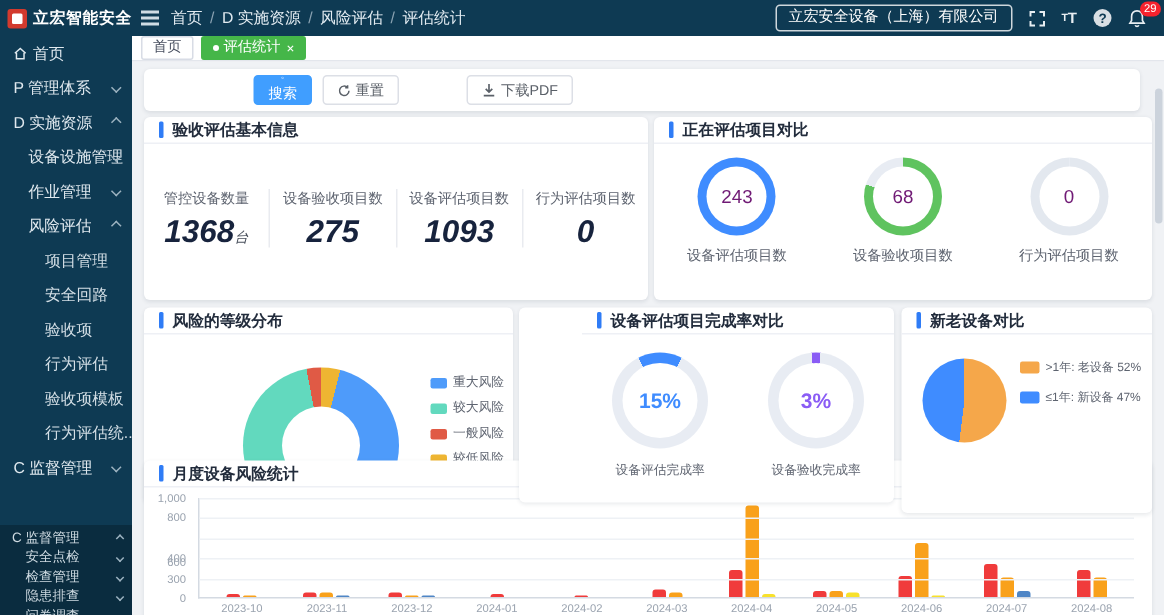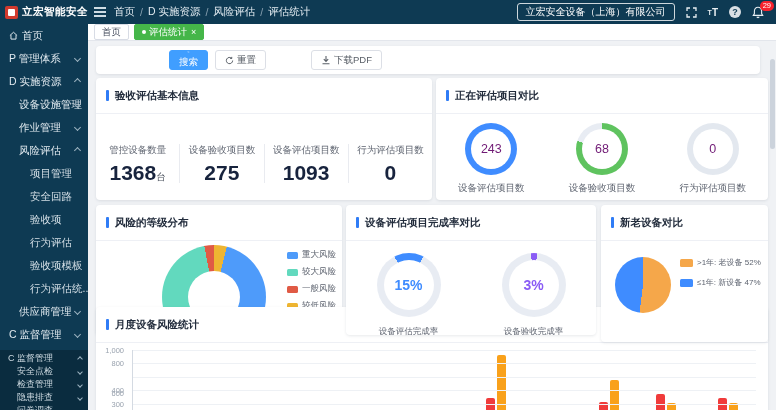--- a/index.html
+++ b/index.html
@@ -44,62 +44,62 @@
   
   .main { position:absolute; top:24px; left:88px; right:0; bottom:0; background:#f0f2f5; }
   .tabbar { height:17px; background:#fff; border-bottom:1px solid #e3e6ec; display:flex; align-items:center; gap:5px; padding-left:6px; }
   .tab { display:flex; align-items:center; gap:3px; font-size:9.5px; line-height:1; padding:2px 7px; border:1px solid #d8dce5; border-radius:2px; background:#fff; color:#495060; cursor:pointer; }
   .tab.active { background:#45b649; border-color:#45b649; color:#fff; }
   .tab-dot { width:4px; height:4px; border-radius:50%; background:#fff; }
   .tab-close { font-size:9px; line-height:1; margin-left:1px; cursor:pointer; }
   .content { position:absolute; top:17px; left:0; right:0; bottom:0; overflow:hidden; }
 
   .card { position:absolute; background:#fff; border-radius:4px; box-shadow:0 1px 3px rgba(15,35,60,.10); }
-  .card-head { display:flex; align-items:center; height:36px; padding:0 10px; border-bottom:1px solid #eef0f5;font-family:Liberation Mono, monospace; }
+  .card-head { display:flex; align-items:center; height:18px; padding:0 10px; border-bottom:1px solid #eef0f5;font-family:Liberation Mono, monospace; }
   .accent { width:3px; height:11px; background:#2f7cf6; border-radius:1px; margin-right:6px; flex:none; }
   .card-title { font-size:10.5px; font-weight:bold; color:#222c3c; white-space:nowrap; }
 
   
   .filter-card { left:8px; top:5px; width:664px; height:28px; display:flex; align-items:center; padding:0 10px; }
   .select { width:102px; height:20px; border:1px solid #dcdfe6; border-radius:3px; background:#fff; font-size:9.5px; color:#606266; display:flex; align-items:center; justify-content:space-between; padding:0 7px; cursor:pointer; }
   .select .chev { position:static; border-color:#b4bccc; }
   .btn { height:20px; display:inline-flex; align-items:center; gap:3px; font-size:9.5px; padding:0 9px; border:1px solid #dcdfe6; border-radius:3px; background:#fff; color:#5a6068; cursor:pointer; font-family:inherit; }
   .btn.primary { background:#409eff; border-color:#409eff; color:#fff;flex-direction:column; }
   .btn-search { margin-left:63px; }
   .btn-reset { margin-left:7px; }
   .btn-dl { margin-left:45px; }
 
   
   .card-a { left:8px; top:37px; width:336px; height:122px; }
   .stats { display:flex; align-items:center; height:98px; }
   .stat { flex:1; text-align:center; }
   .stat.with-div { border-right:1px solid #e9ebf0; }
   .stat-label { font-size:9.5px; color:#5e6470; margin-bottom:5px; }
-  .stat-value { font-size:21px; font-weight:bold; color:#17233d; line-height:1; }
+  .stat-value { font-size:21px; font-weight:bold; color:#17233d; line-height:1;font-style:italic; }
   .stat-unit { font-size:9.5px; font-weight:normal; color:#49505c; }
 
   
   .card-b { left:348px; top:37px; width:332px; height:122px; }
   .rings { display:flex; justify-content:space-around; align-items:flex-start; padding-top:9px; }
   .ring-col { text-align:center; }
   .ring { width:52px; height:52px; border-radius:50%; margin:0 auto; display:flex; align-items:center; justify-content:center; }
   .ring-hole { width:40px; height:40px; border-radius:50%; background:#fff; display:flex; align-items:center; justify-content:center; font-size:12.5px; font-weight:normal; color:#701a75; }
   .ring-label { font-size:9.5px; color:#5e6470; margin-top:7px; }
 
   
   .card-c { left:8px; top:164px; width:246px; height:130px; z-index:1; }
   .donut { position:absolute; left:66px; top:40px; width:104px; height:104px; border-radius:50%; }
   .donut-hole { position:absolute; left:26px; top:26px; width:52px; height:52px; border-radius:50%; background:#fff; }
   .legend-v { position:absolute; right:6px; top:44px; display:flex; flex-direction:column; gap:5px; }
   .legend-item { display:flex; align-items:center; gap:4px; cursor:pointer; }
   .legend-swatch { width:11px; height:7px; border-radius:1.5px; flex:none; }
   .legend-label { font-size:8.5px; color:#5e6470; white-space:nowrap; }
 
   
-  .card-d { left:258px; top:164px; width:250px; height:130px; z-index:3; }
+  .card-d { left:258px; top:164px; width:250px; height:130px; z-index:3;padding-left:42px; }
   .gauges { display:flex; justify-content:space-around; padding-top:12px; }
   .gauge-col { text-align:center; }
   .gauge { width:64px; height:64px; border-radius:50%; margin:0 auto; display:flex; align-items:center; justify-content:center; }
   .gauge-hole { width:50px; height:50px; border-radius:50%; background:#fff; display:flex; align-items:center; justify-content:center; font-size:14px; font-weight:bold; }
   .gauge-label { font-size:8.5px; color:#5e6470; margin-top:9px; }
 
   
   .card-e { left:513px; top:164px; width:167px; height:137px; z-index:3; }
   .pie-body { display:flex; align-items:flex-start; padding:16px 6px 0 14px; gap:9px; }
   .pie { width:56px; height:56px; border-radius:50%; flex:none; }
@@ -206,24 +206,20 @@
         </div>
         <div class="side-item lv3">
           <span>行为评估</span>
         </div>
         <div class="side-item lv3">
           <span>验收项模板</span>
         </div>
         <div class="side-item lv3">
           <span>行为评估统...</span>
         </div>
-        <div class="side-item lv2">
-          <span>供应商管理</span>
-          <span class="chev down"></span>
-        </div>
         <div class="side-item lv1">
           <span>C 监督管理</span>
           <span class="chev down"></span>
         </div>
       </div>
     <div class="submenu-overlay" id="side-overlay">
         <div class="ov-item lv1">
           <span>C 监督管理</span>
           <span class="chev up"></span>
         </div>

